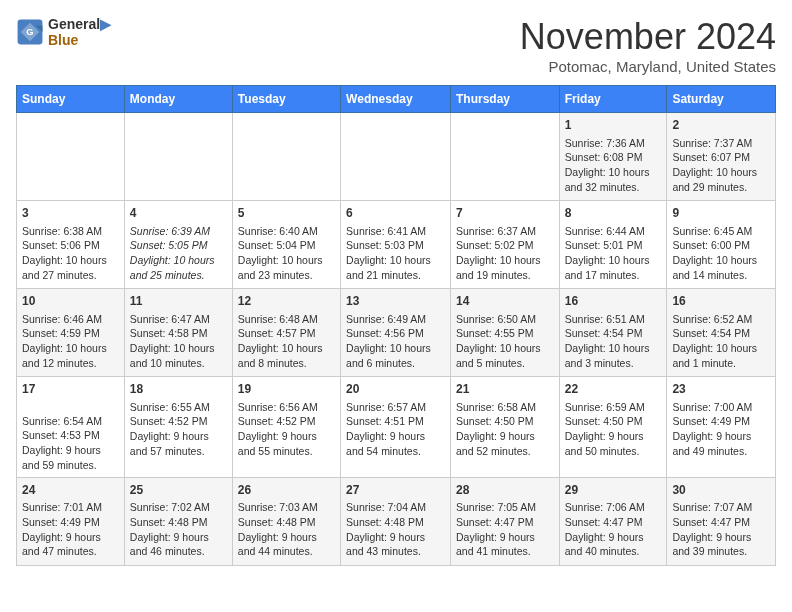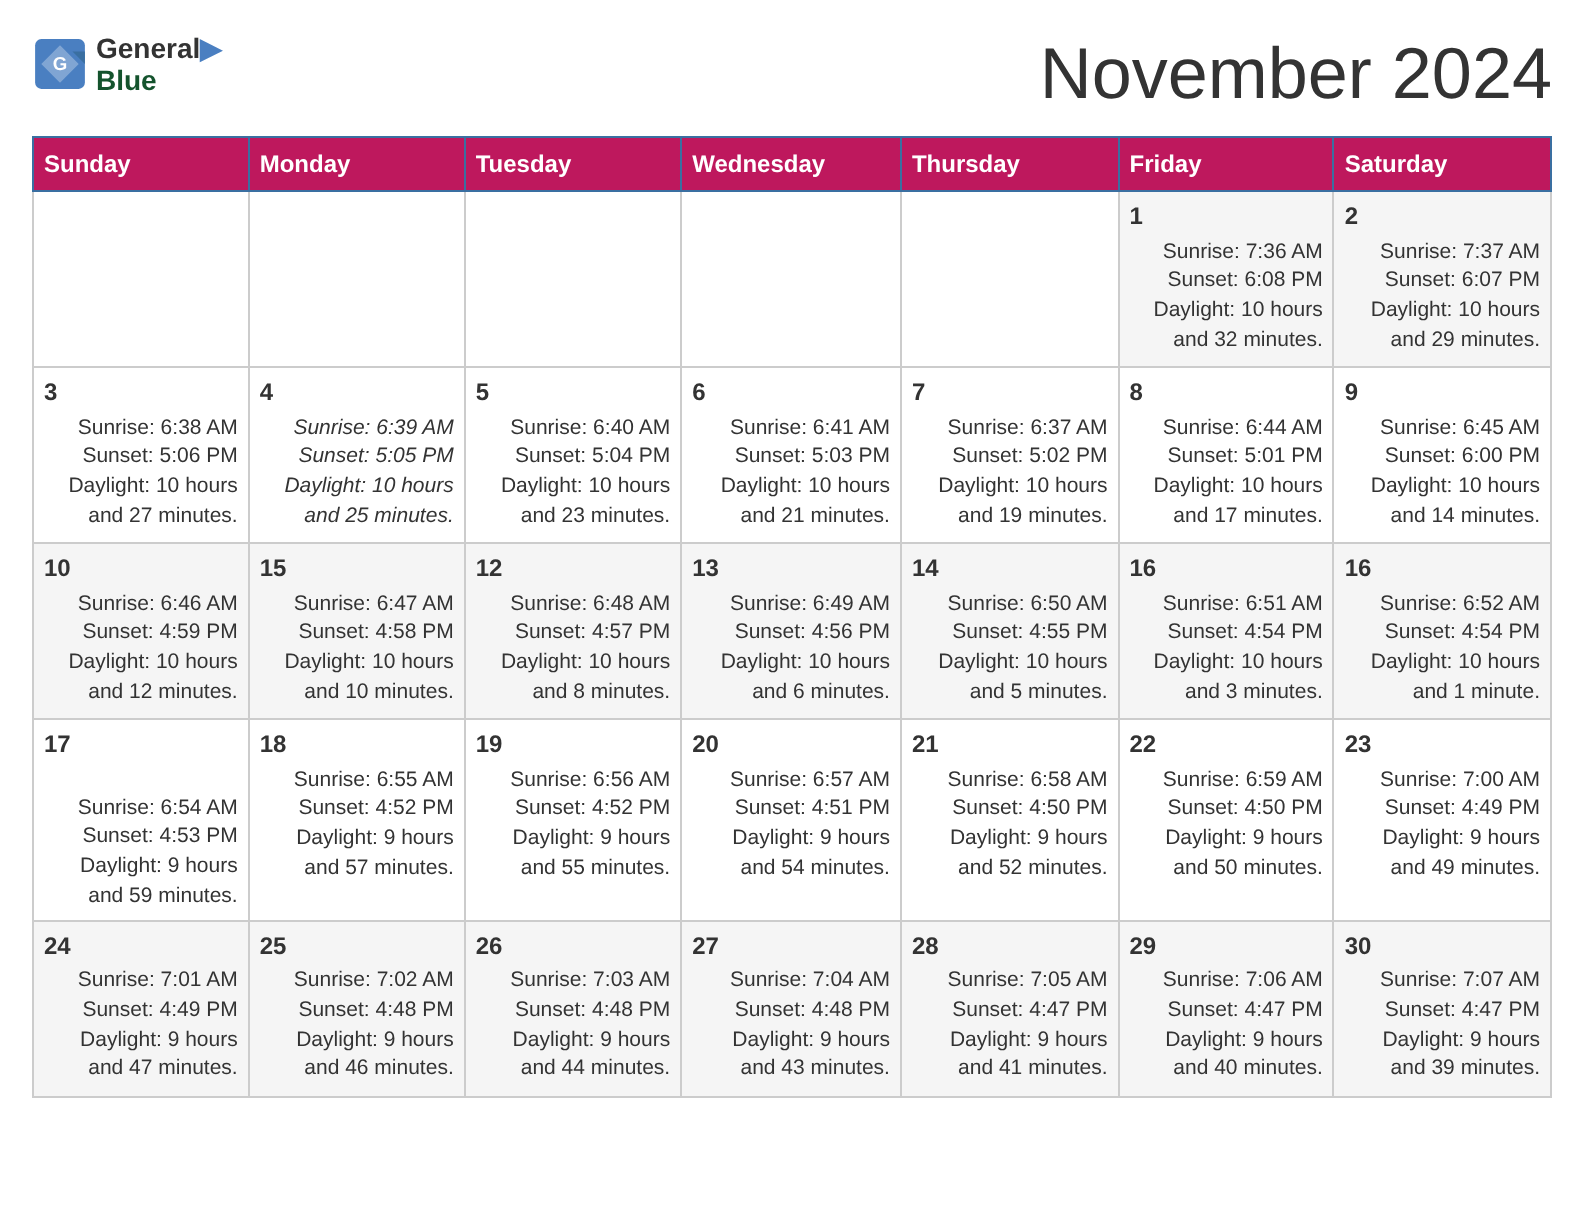--- a/index.html
+++ b/index.html
@@ -36,21 +36,21 @@
     .location {
       font-size: 15px;
       color: #555;
     }
     table {
       width: 100%;
       border-collapse: collapse;
       font-size: 11px;
     }
     thead tr {
-      background-color: #be185d;
+      background-color: #3b82f6;
       color: #fff;
     }
     thead th {
       padding: 6px 5px;
       text-align: left;
       font-size: 12px;
       font-weight: bold;
       border: 1px solid #3a6fa1;
     }
     tbody td {
@@ -72,44 +72,44 @@
     }
     .day-num {
       font-weight: bold;
       font-size: 12px;
       display: block;
       margin-bottom: 2px;
     }
     .day-info {
       font-size: 10.5px;
       color: #333;
-      text-align: right;
     }
     .empty-cell {
       background: #fff !important;
     }
   </style>
 </head>
 <body>
 
 <div class="header">
   <div class="logo">
     <svg class="logo-icon" viewBox="0 0 36 36">
       <rect x="2" y="2" width="32" height="32" rx="4" fill="#4a7fc1"></rect>
       <polygon points="18,6 30,18 18,30 6,18" fill="white" opacity="0.3"></polygon>
       <text x="18" y="22" text-anchor="middle" font-size="12" fill="white" font-weight="bold">G</text>
       <polygon points="26,10 34,10 34,18" fill="#3a6fa1"></polygon>
     </svg>
     <div>
       <div style="font-size:14px;font-weight:bold;color:#333;">General<span style="color:#4a7fc1;">▶</span></div>
-      <div style="font-size:14px;font-weight:bold;color:#14532d;">Blue</div>
+      <div style="font-size:14px;font-weight:bold;color:#a16207;">Blue</div>
     </div>
   </div>
   <div class="title-block">
     <div class="month-title">November 2024</div>
+    <div class="location">Potomac, Maryland, United States</div>
   </div>
 </div>
 
 <table>
   <thead>
     <tr>
     <th>Sunday</th>
         <th>Monday</th>
         <th>Tuesday</th>
         <th>Wednesday</th>
@@ -193,21 +193,21 @@
       </tr>
       <tr>
         <td>
           <span class="day-num">10</span>
           <div class="day-info" style="white-space: pre-line;">Sunrise: 6:46 AM
 Sunset: 4:59 PM
 Daylight: 10 hours
 and 12 minutes.</div>
         </td>
         <td>
-          <span class="day-num">15</span>
+          <span class="day-num">11</span>
           <div class="day-info" style="white-space: pre-line;">Sunrise: 6:47 AM
 Sunset: 4:58 PM
 Daylight: 10 hours
 and 10 minutes.</div>
         </td>
         <td>
           <span class="day-num">12</span>
           <div class="day-info" style="white-space: pre-line;">Sunrise: 6:48 AM
 Sunset: 4:57 PM
 Daylight: 10 hours

